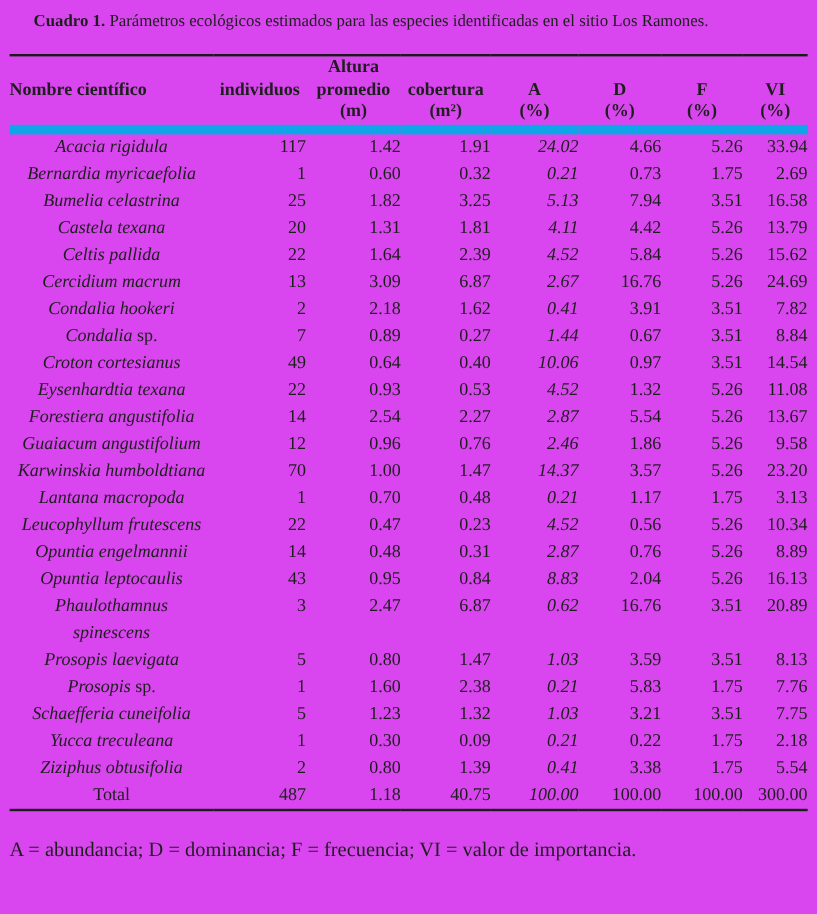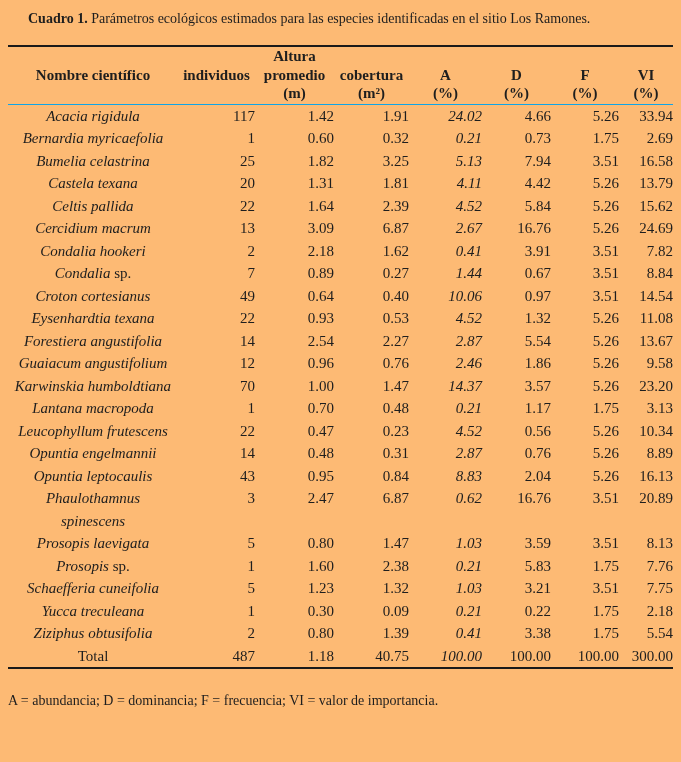--- a/index.html
+++ b/index.html
@@ -4,21 +4,21 @@
 <style>
   html, body {
     margin: 0;
     padding: 0;
     background: #ffffff;
   }
   .page {
     position: relative;
     width: 681px;
     height: 762px;
-    background: #fdba74;
+    background: #d946ef;
     overflow: hidden;
     font-family: "Liberation Serif", "DejaVu Serif", serif;
     color: #1e1e1e;
   }
   
   .caption {
     margin: 9px 18px 0 28px;
     font-size: 14px;
     line-height: 20px;
   }
@@ -27,29 +27,29 @@
   
   table.ecology {
     border-collapse: collapse;
     table-layout: fixed;
     width: 665px;
     margin: 16px 8px 0 8px;
     border-top: 2px solid #1a1a1a;
     border-bottom: 2px solid #1a1a1a;
   }
   table.ecology thead th {
-    border-bottom: 1px solid #0ea5e9;
+    border-bottom: 8px solid #0ea5e9;
     font-weight: bold;
     font-size: 15px;
     line-height: 18.6px;
     vertical-align: bottom;
     text-align: center;
     padding: 0 0 1px 0;
   }
-  table.ecology thead th.first { text-align: center; }
+  table.ecology thead th.first { text-align: left; }
   .th-label { white-space: pre-line; }
   .th-unit  { min-height: 18.6px; }
 
   table.ecology td {
     font-size: 15px;
     line-height: 22.5px;
     padding: 0;
     vertical-align: top;
     white-space: pre-line;
   }
@@ -59,21 +59,21 @@
   td.c3 { padding-right: 21px; }
   td.c4 { padding-right: 22px; }
   td.c5 { padding-right: 22px; font-style: italic; }
   td.c6 { padding-right: 21px; }
   td.c7 { padding-right: 19px; }
   td.c8 { padding-right: 3px;  }
 
   
   .footnote {
     margin: 22px 8px 0 8px;
-    font-size: 14px;
+    font-size: 17px;
     line-height: 19px;
   }
 </style>
 </head>
 <body>
 
 <div class="page">
 
   <p class="caption"><b>Cuadro 1.</b> <span>Parámetros ecológicos estimados para las especies identificadas en el sitio Los Ramones.</span></p>
 

